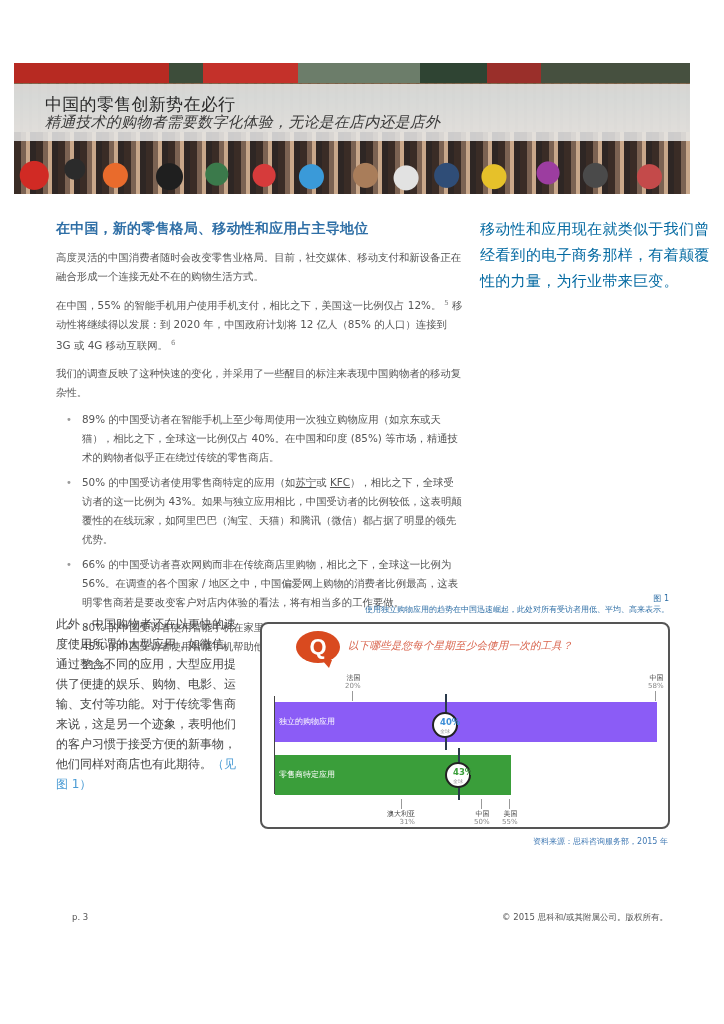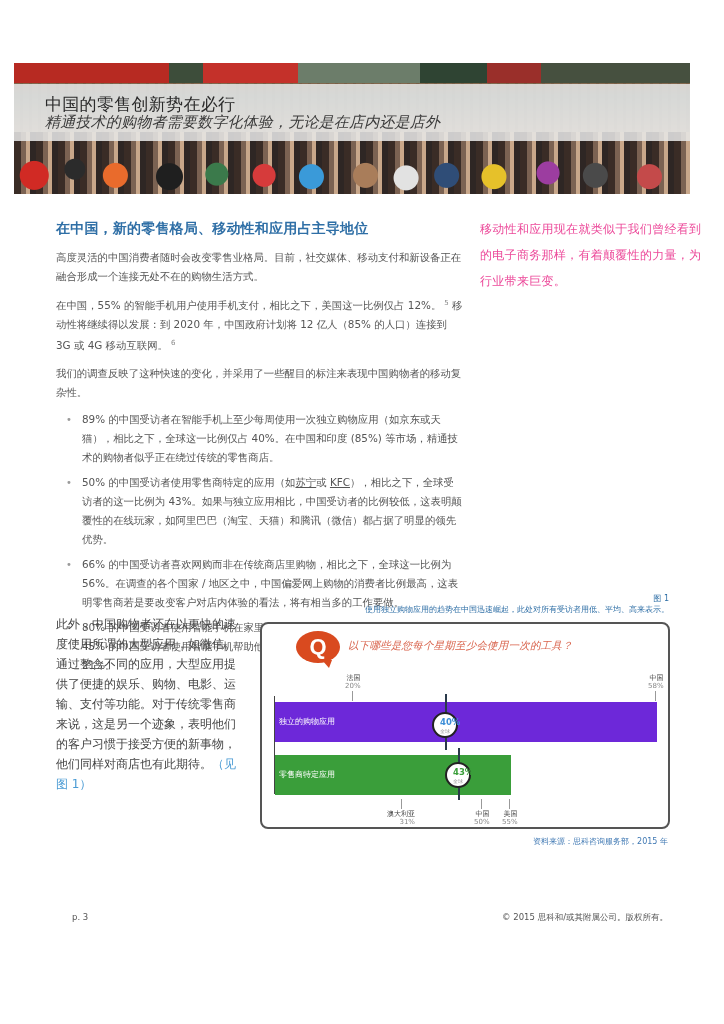--- a/index.html
+++ b/index.html
@@ -57,21 +57,21 @@
   .para { font-size: 10.4px; line-height: 19px; color: #555; margin-bottom: 8px; }
   .para sup { font-size: 7px; color: #888; vertical-align: super; margin-left: 3px; }
   .bullets { list-style: none; margin: 0 0 0 10px; }
   .bullets li { position: relative; padding-left: 16px; font-size: 10.4px; line-height: 19px; color: #555; margin-bottom: 6px; }
   .bullets li::before { content: "•"; position: absolute; left: 0; top: 0; color: #9a9a9a; font-size: 10px; }
   .u { text-decoration: underline; }
 
   
   .pull-quote {
     position: absolute; left: 480px; top: 216px; width: 230px;
-    font-size: 12px; line-height: 26px; color: #ec4899; letter-spacing: 0.3px;
+    font-size: 15px; line-height: 26px; color: #0369a1; letter-spacing: 0.3px;
   }
 
   
   .lower-left { position: absolute; left: 56px; top: 614px; width: 190px; font-size: 12px; line-height: 20px; color: #444; }
   .lower-left .link { color: #4a9bd4; }
 
   
   .fig-label { position: absolute; right: 55px; top: 593px; font-size: 8px; color: #2f6fa6; }
   .fig-caption { position: absolute; right: 55px; top: 604px; font-size: 8px; color: #2f6fa6; }
   .chart-box {
@@ -87,21 +87,21 @@
   .q-icon::after {
     content: ""; position: absolute; left: 26px; bottom: -5px;
     border-left: 7px solid transparent; border-right: 3px solid transparent; border-top: 8px solid #d94a1f;
   }
   .question { position: absolute; left: 86px; top: 15px; font-size: 10.5px; color: #d9644d; font-style: italic; letter-spacing: 0.2px; }
 
   .axis-left { position: absolute; left: 12px; top: 72px; width: 1px; height: 98px; background: #444; }
 
   .bar { position: absolute; left: 13px; height: 40px; }
   .bar-label { position: absolute; left: 4px; top: 14px; font-size: 8px; color: #fff; }
-  .bar-blue { top: 78px; width: 382px; background: #6d28d9; }
+  .bar-blue { top: 78px; width: 382px; background: #8b5cf6; }
   .bar-green { top: 131px; width: 236px; background: #3a9e3a; }
 
   .global-marker { position: absolute; width: 2px; background: #2a3a4a; }
   .circle {
     position: absolute; width: 26px; height: 26px; border-radius: 50%;
     background: #fff; border: 2px solid #222; text-align: center;
   }
   .circle .pct { display: block; font-size: 8.5px; font-weight: bold; line-height: 11px; margin-top: 3px; padding-left: 6px; }
   .circle .sub { display: block; font-size: 5px; color: #999; line-height: 6px; }
   .circle.blue .pct { color: #3d8ed7; }

